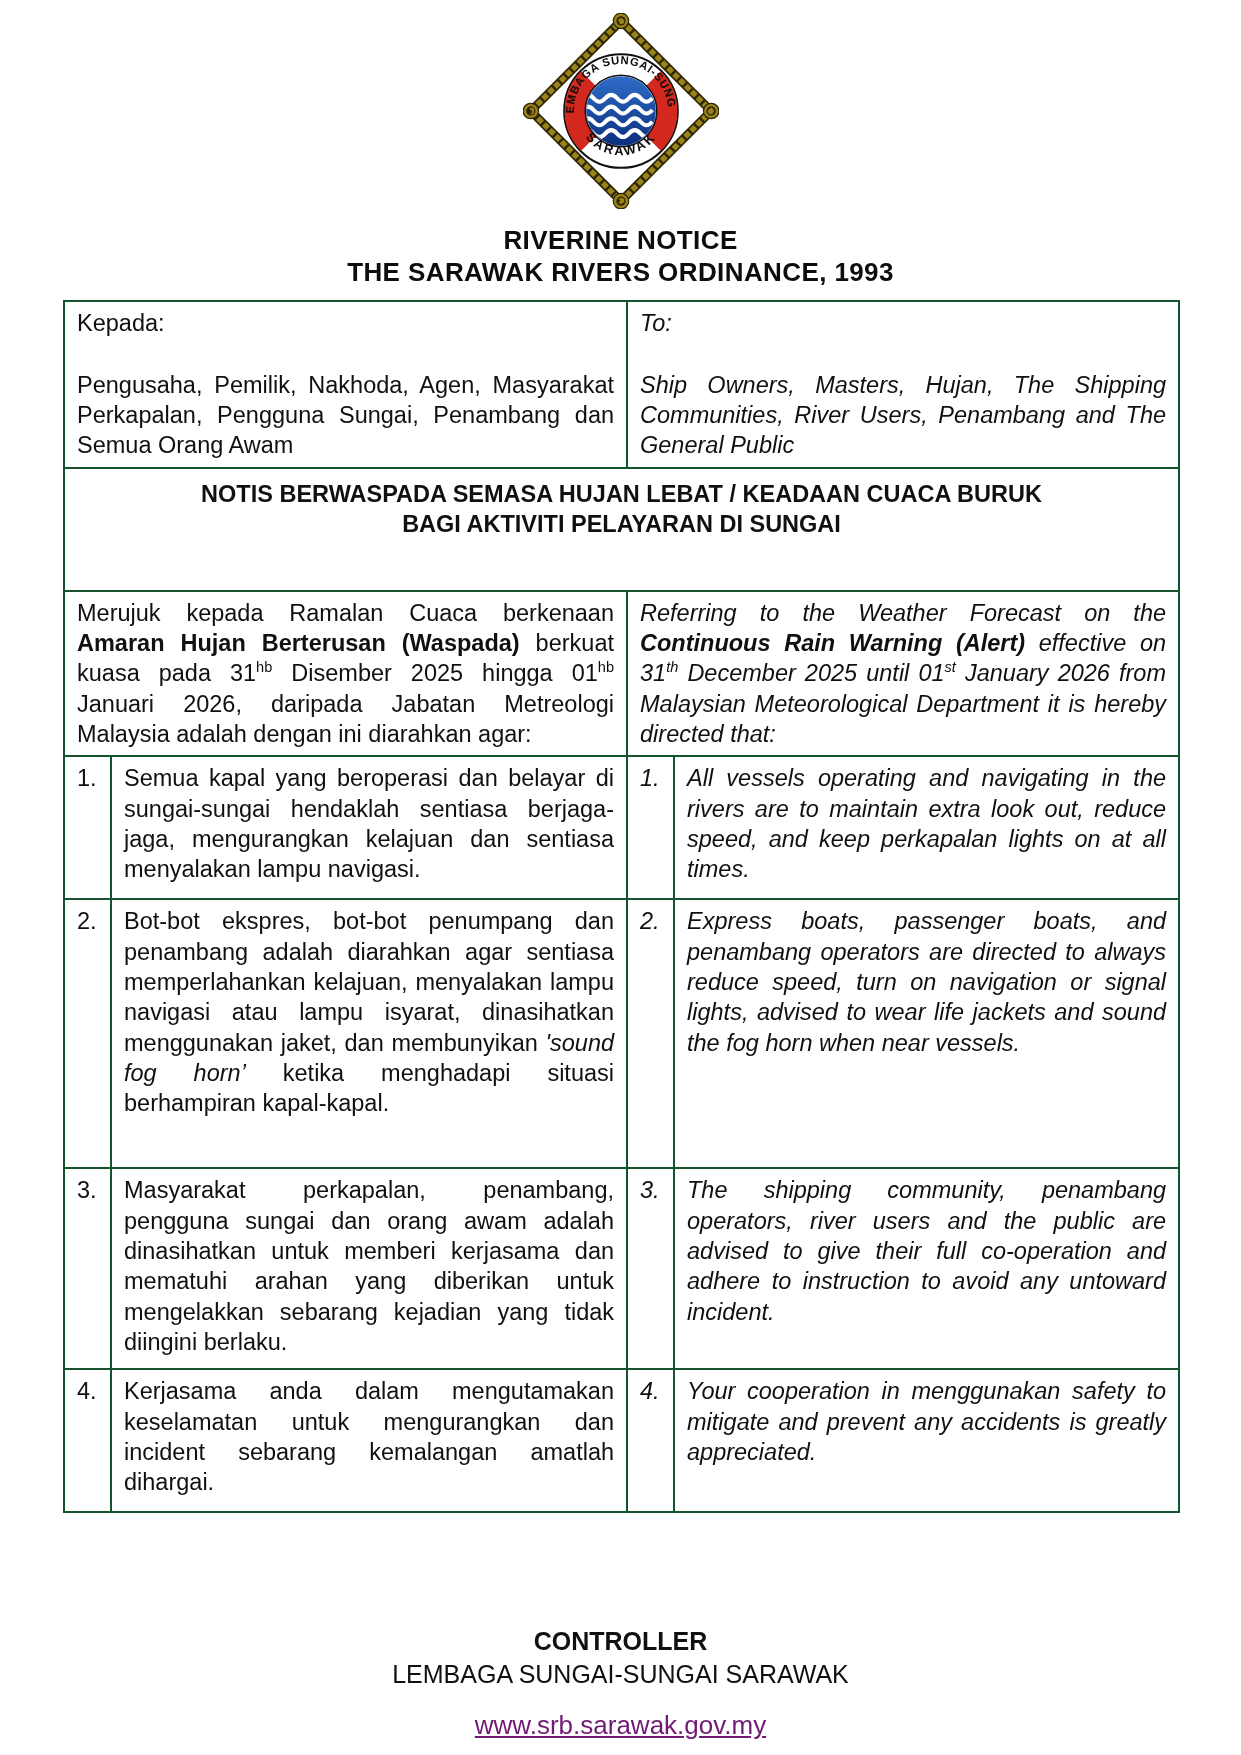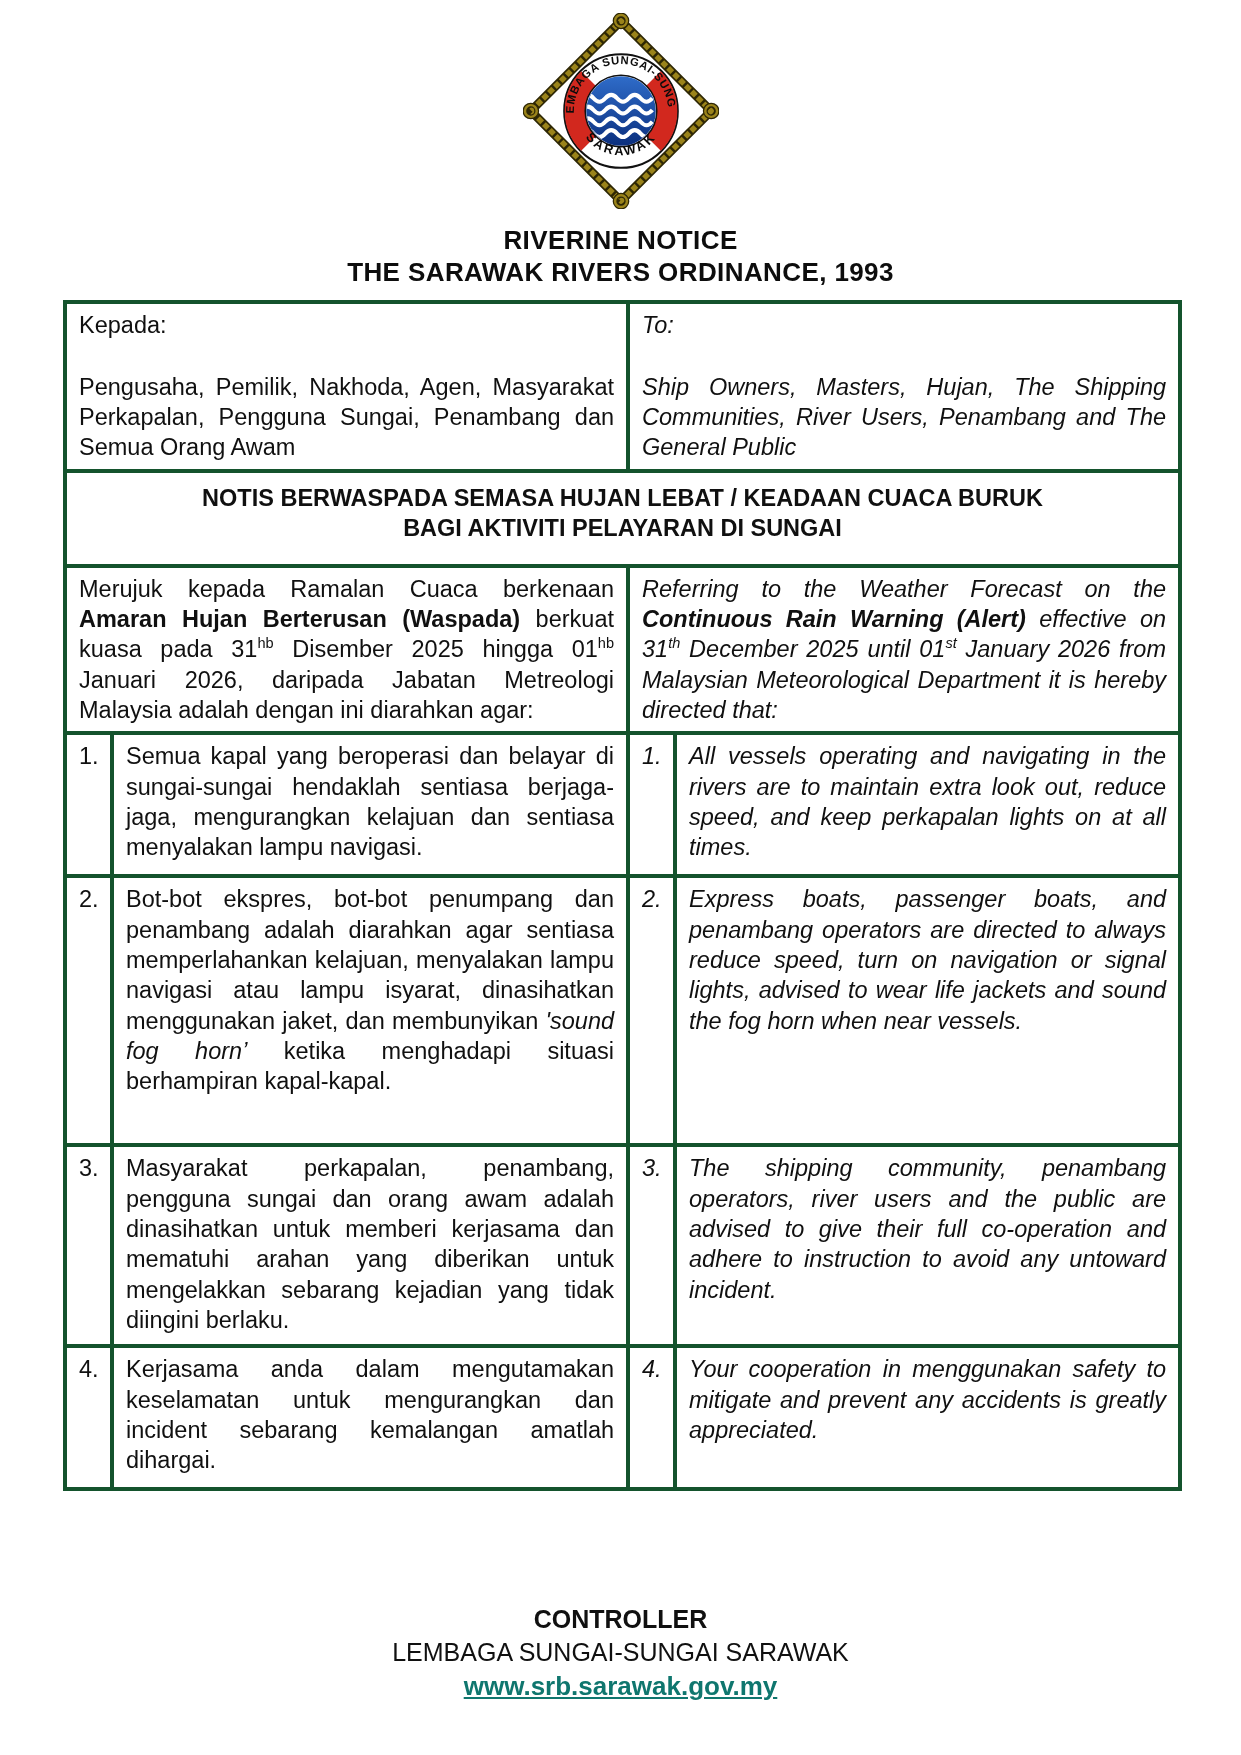--- a/index.html
+++ b/index.html
@@ -33,21 +33,21 @@
   }
   .notice-number{color:#2E5C8E;}
   
   table.notice{
     border-collapse:collapse;
     table-layout:fixed;
     width:1115px;
     margin:12px 0 0 63px;
   }
   table.notice td{
-    border:4px solid #14532d;
+    border:2px solid #14532d;
     vertical-align:top;
     padding:6px 12px;
     font-size:23.5px;
     line-height:1.29;
     text-align:justify;
   }
   td.numcell{
     padding:6px 2px;
     text-align:center;
   }
@@ -66,24 +66,24 @@
   
   .footer-block{
     text-align:center;
     margin-top:112px;
     line-height:1.3;
   }
   .footer-controller{font-weight:bold;font-size:25px;}
   .footer-org{font-size:25px;}
   .footer-link{
     display:inline-block;
-    margin-top:2px;
-    font-weight:bold;
+    margin-top:19px;
+    font-weight:normal;
     font-size:26px;
-    color:#0f766e;
+    color:#701a75;
     text-decoration:underline;
     cursor:pointer;
   }
 </style>
 </head>
 <body>
 
 <div class="page">
 
   <div class="logo-wrap">
@@ -157,21 +157,21 @@
       <td colspan="2">
         <div class="label-line">Kepada:</div>
         <div>Pengusaha, Pemilik, Nakhoda, Agen, Masyarakat Perkapalan, Pengguna Sungai, Penambang dan Semua Orang Awam</div>
       </td>
       <td colspan="2" class="eng">
         <div class="label-line">To:</div>
         <div>Ship Owners, Masters, Hujan, The Shipping Communities, River Users, Penambang and The General Public</div>
       </td>
     </tr>
 
-    <tr style="height:95px">
+    <tr style="height:123px">
       <td colspan="4" class="subject-cell">
         <div>NOTIS BERWASPADA SEMASA HUJAN LEBAT / KEADAAN CUACA BURUK</div>
         <div>BAGI AKTIVITI PELAYARAN DI SUNGAI</div>
       </td>
     </tr>
 
     <tr style="height:148px">
       <td colspan="2"><span>Merujuk kepada Ramalan Cuaca berkenaan </span><span class="b">Amaran Hujan Berterusan (Waspada)</span><span> berkuat kuasa pada 31</span><sup>hb</sup><span> Disember 2025 hingga 01</span><sup>hb</sup><span> Januari 2026, daripada Jabatan Metreologi Malaysia adalah dengan ini diarahkan agar:</span></td>
       <td colspan="2" class="eng"><span>Referring to the Weather Forecast on the </span><span class="b">Continuous Rain Warning (Alert)</span><span> effective on 31</span><sup>th</sup><span> December 2025 until 01</span><sup>st</sup><span> January 2026 from Malaysian Meteorological Department it is hereby directed that:</span></td>
     </tr>

